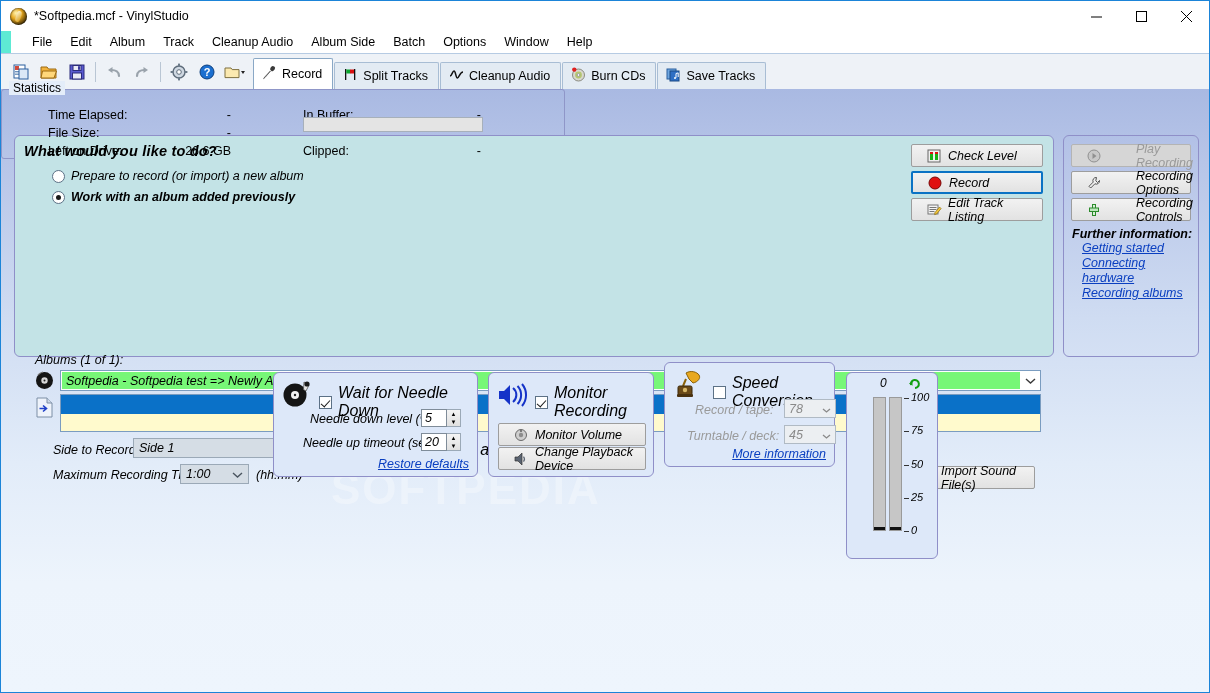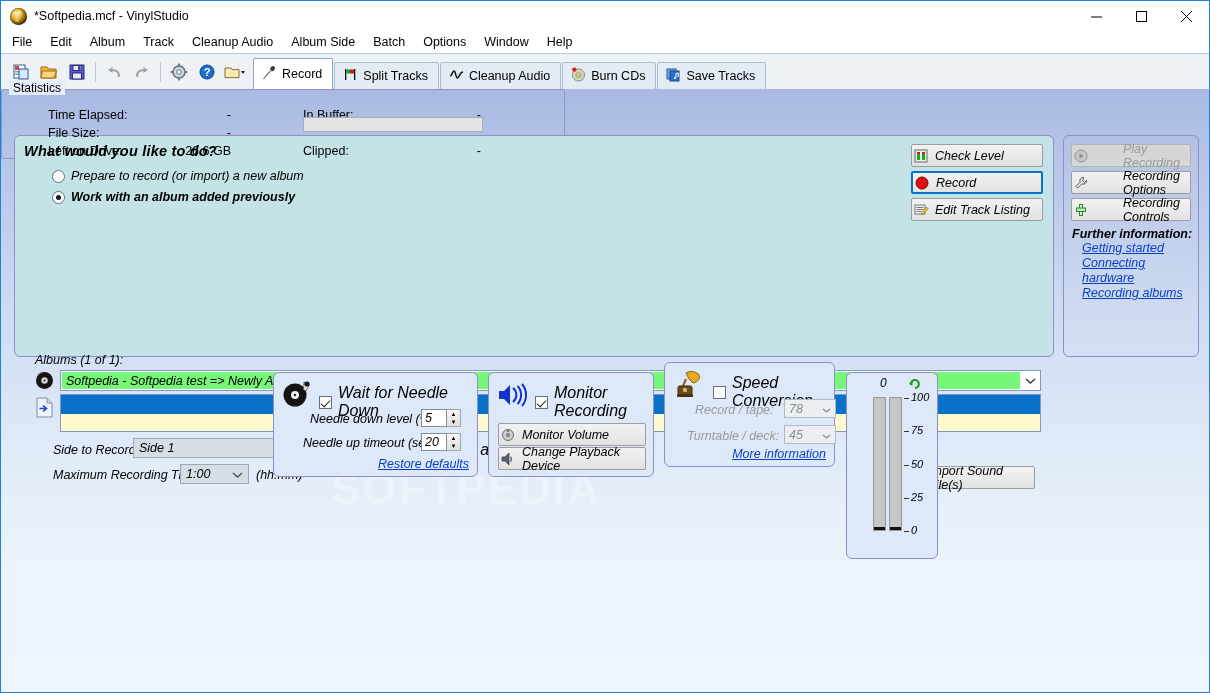--- a/index.html
+++ b/index.html
@@ -35,21 +35,22 @@
   }
   .title-text{font-size:12.5px;color:#000;}
   .win-buttons{position:absolute;right:0;top:0;height:30px;display:flex;}
   .win-btn{width:45px;height:30px;display:flex;align-items:center;justify-content:center;
            font-size:13px;color:#000;background:transparent;}
   .win-btn svg{display:block;}
 
   
   .menubar{
     height:22px;display:flex;align-items:center;background:#fff;
-    padding-left:2px;
+    padding-left:12px;
+    margin-left:10px;
   }
   .menu-item{padding:2px 9px;font-size:12.5px;color:#000;white-space:nowrap;}
 
   
   .toolbar{
     height:35px;background:#eef2f7;
     border-top:1px solid #b6cbe3;
     border-bottom:1px solid #7aa4d0;
     display:flex;align-items:flex-end;
     position:relative;
@@ -138,21 +139,21 @@
   .maxtime-select{
     position:absolute;left:165px;top:328px;width:69px;height:20px;box-sizing:border-box;
     border:1px solid #9ba9b7;background:#d5dde5;display:flex;align-items:center;
     font-size:12.5px;padding-left:5px;
   }
   .hhmm{position:absolute;left:241px;top:332px;font-size:12.5px;}
 
   .sidebtns{position:absolute;right:10px;top:8px;width:132px;}
   .btn{
     box-sizing:border-box;height:23px;display:flex;align-items:center;gap:6px;
-    padding-left:1px;font-size:12.5px;
+    padding-left:14px;font-size:12.5px;
     background:linear-gradient(to bottom,#f2f2f2,#e2e2e2);
     border:1px solid #9d9d9d;border-radius:2px;margin-bottom:4px;
   }
   .btn.focus{border:2px solid #0a72c4;}
   .btn.disabled{color:#9a9a9a;background:#d6d6d6;border-color:#b4b4b4;}
   .btn .bicon{width:16px;height:16px;flex:none;display:flex;align-items:center;justify-content:center;}
 
   #import-btn{
     position:absolute;left:889px;top:330px;width:131px;height:23px;
   }

